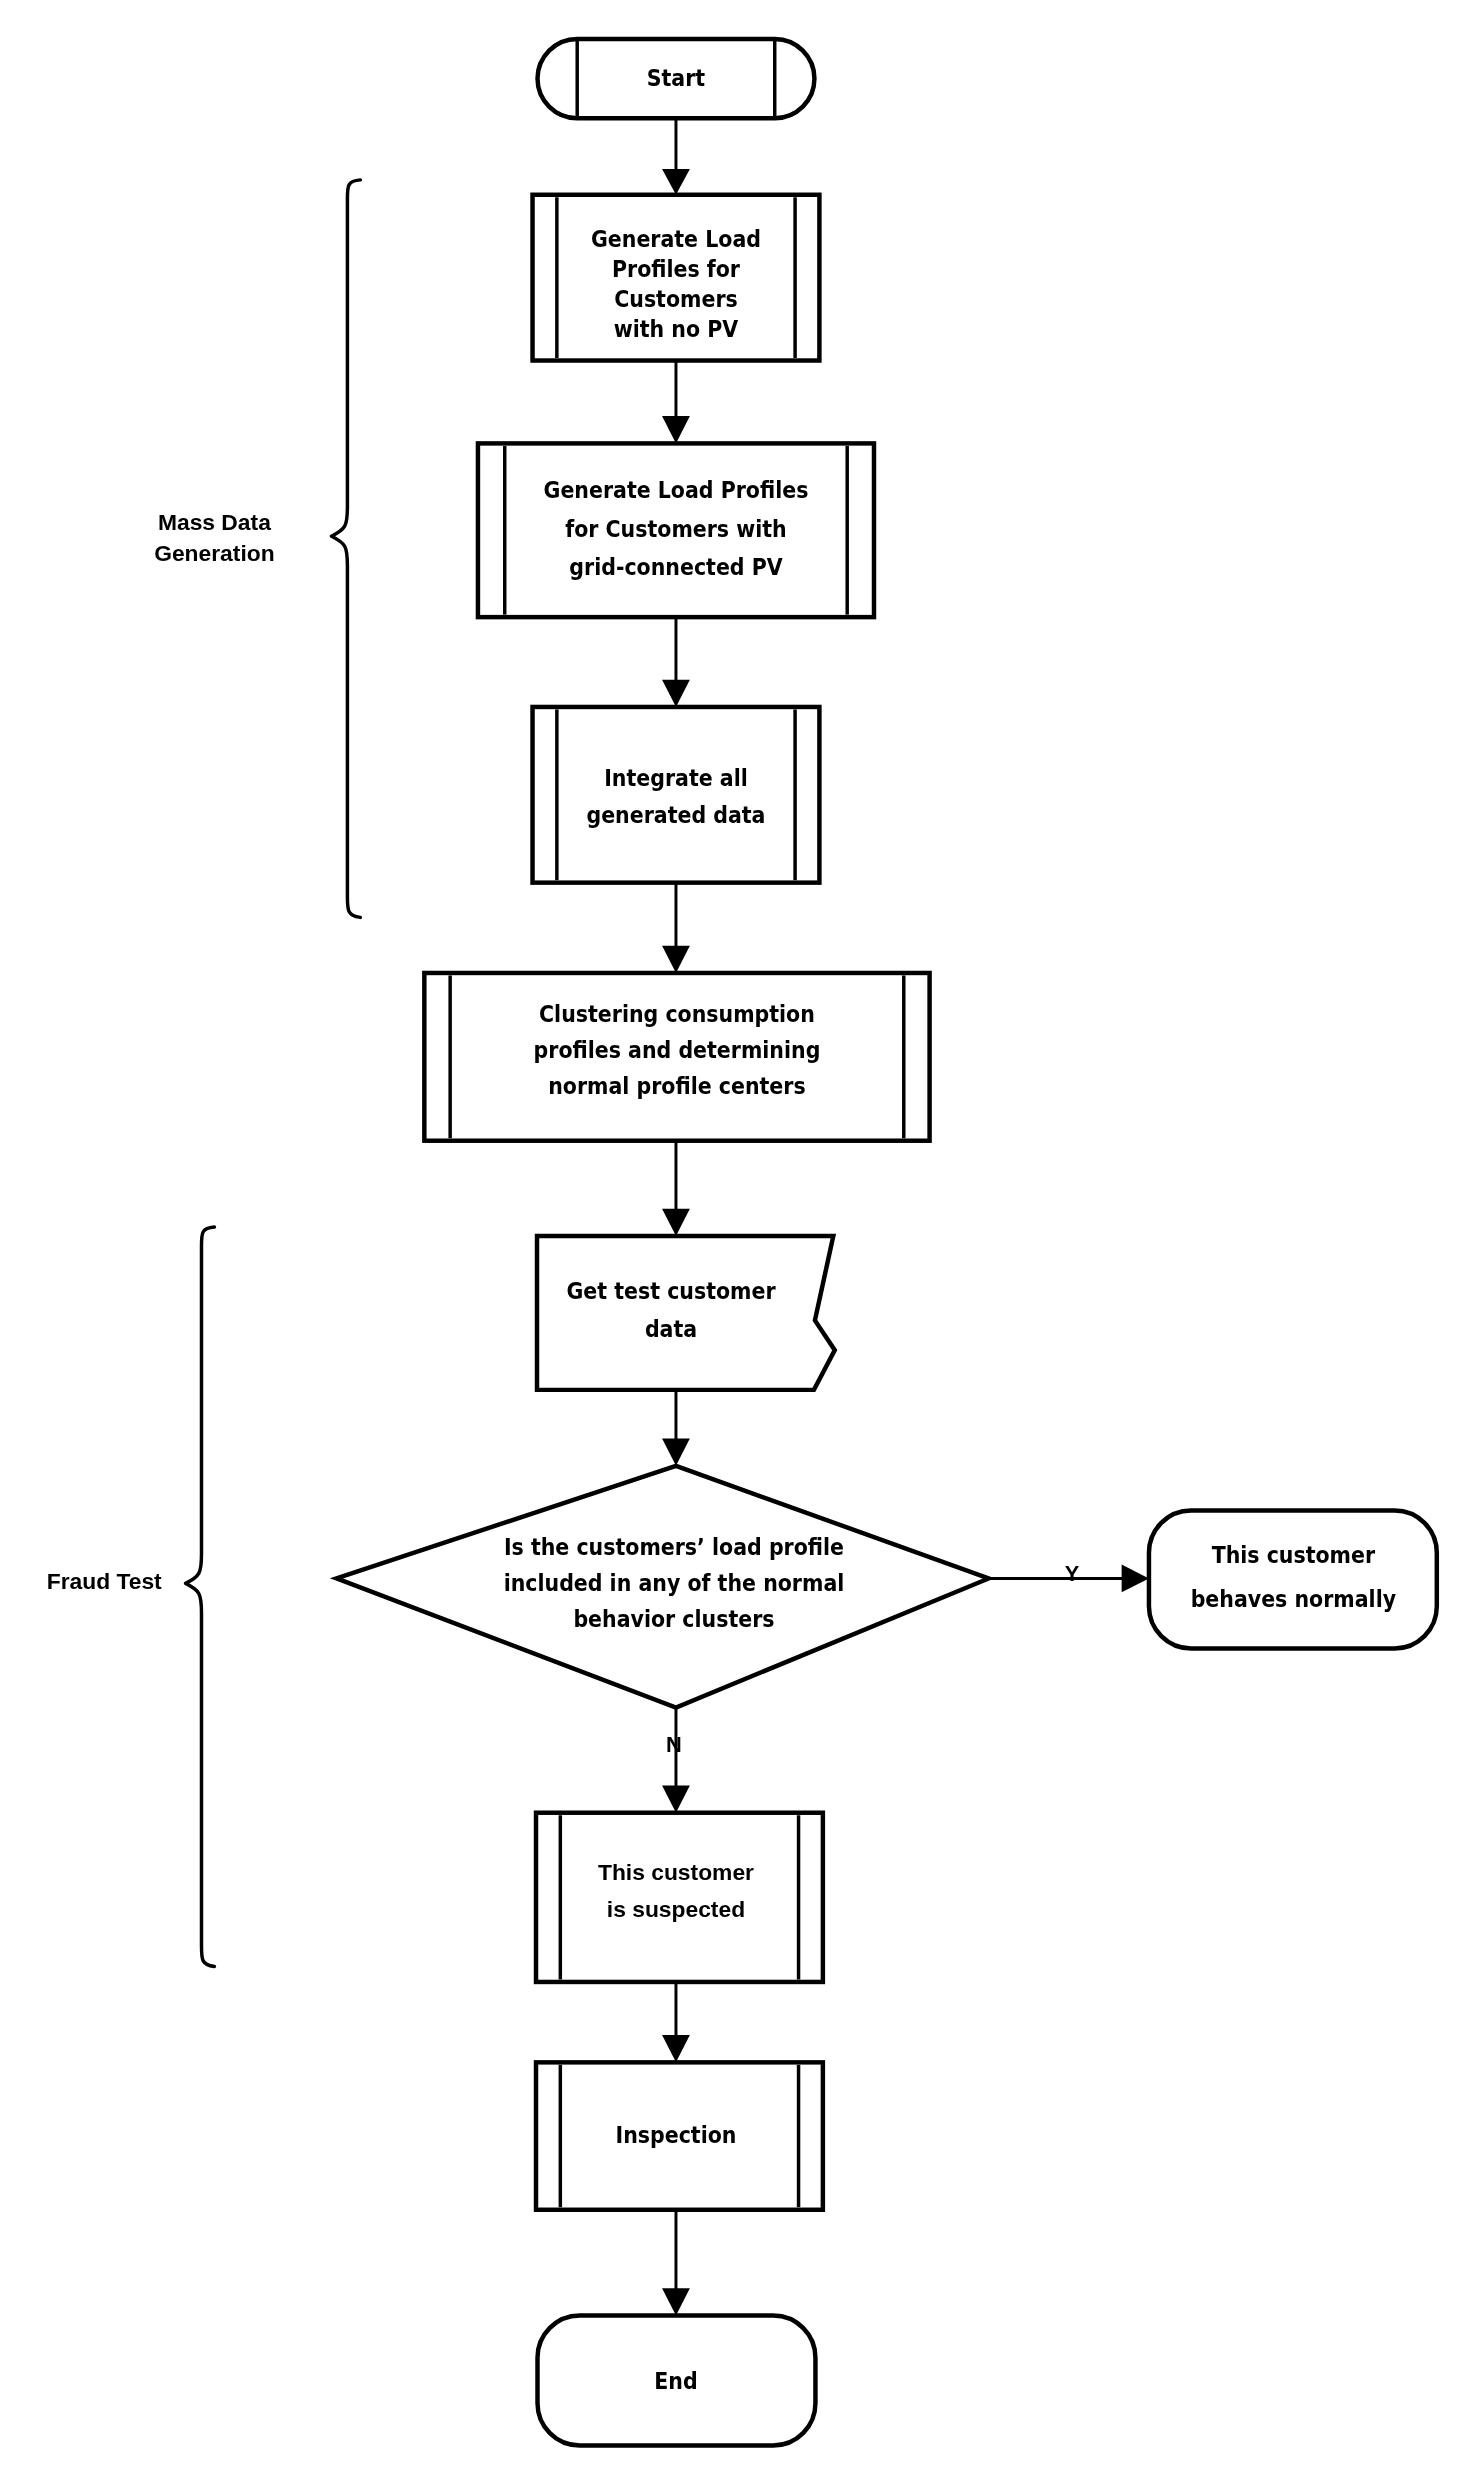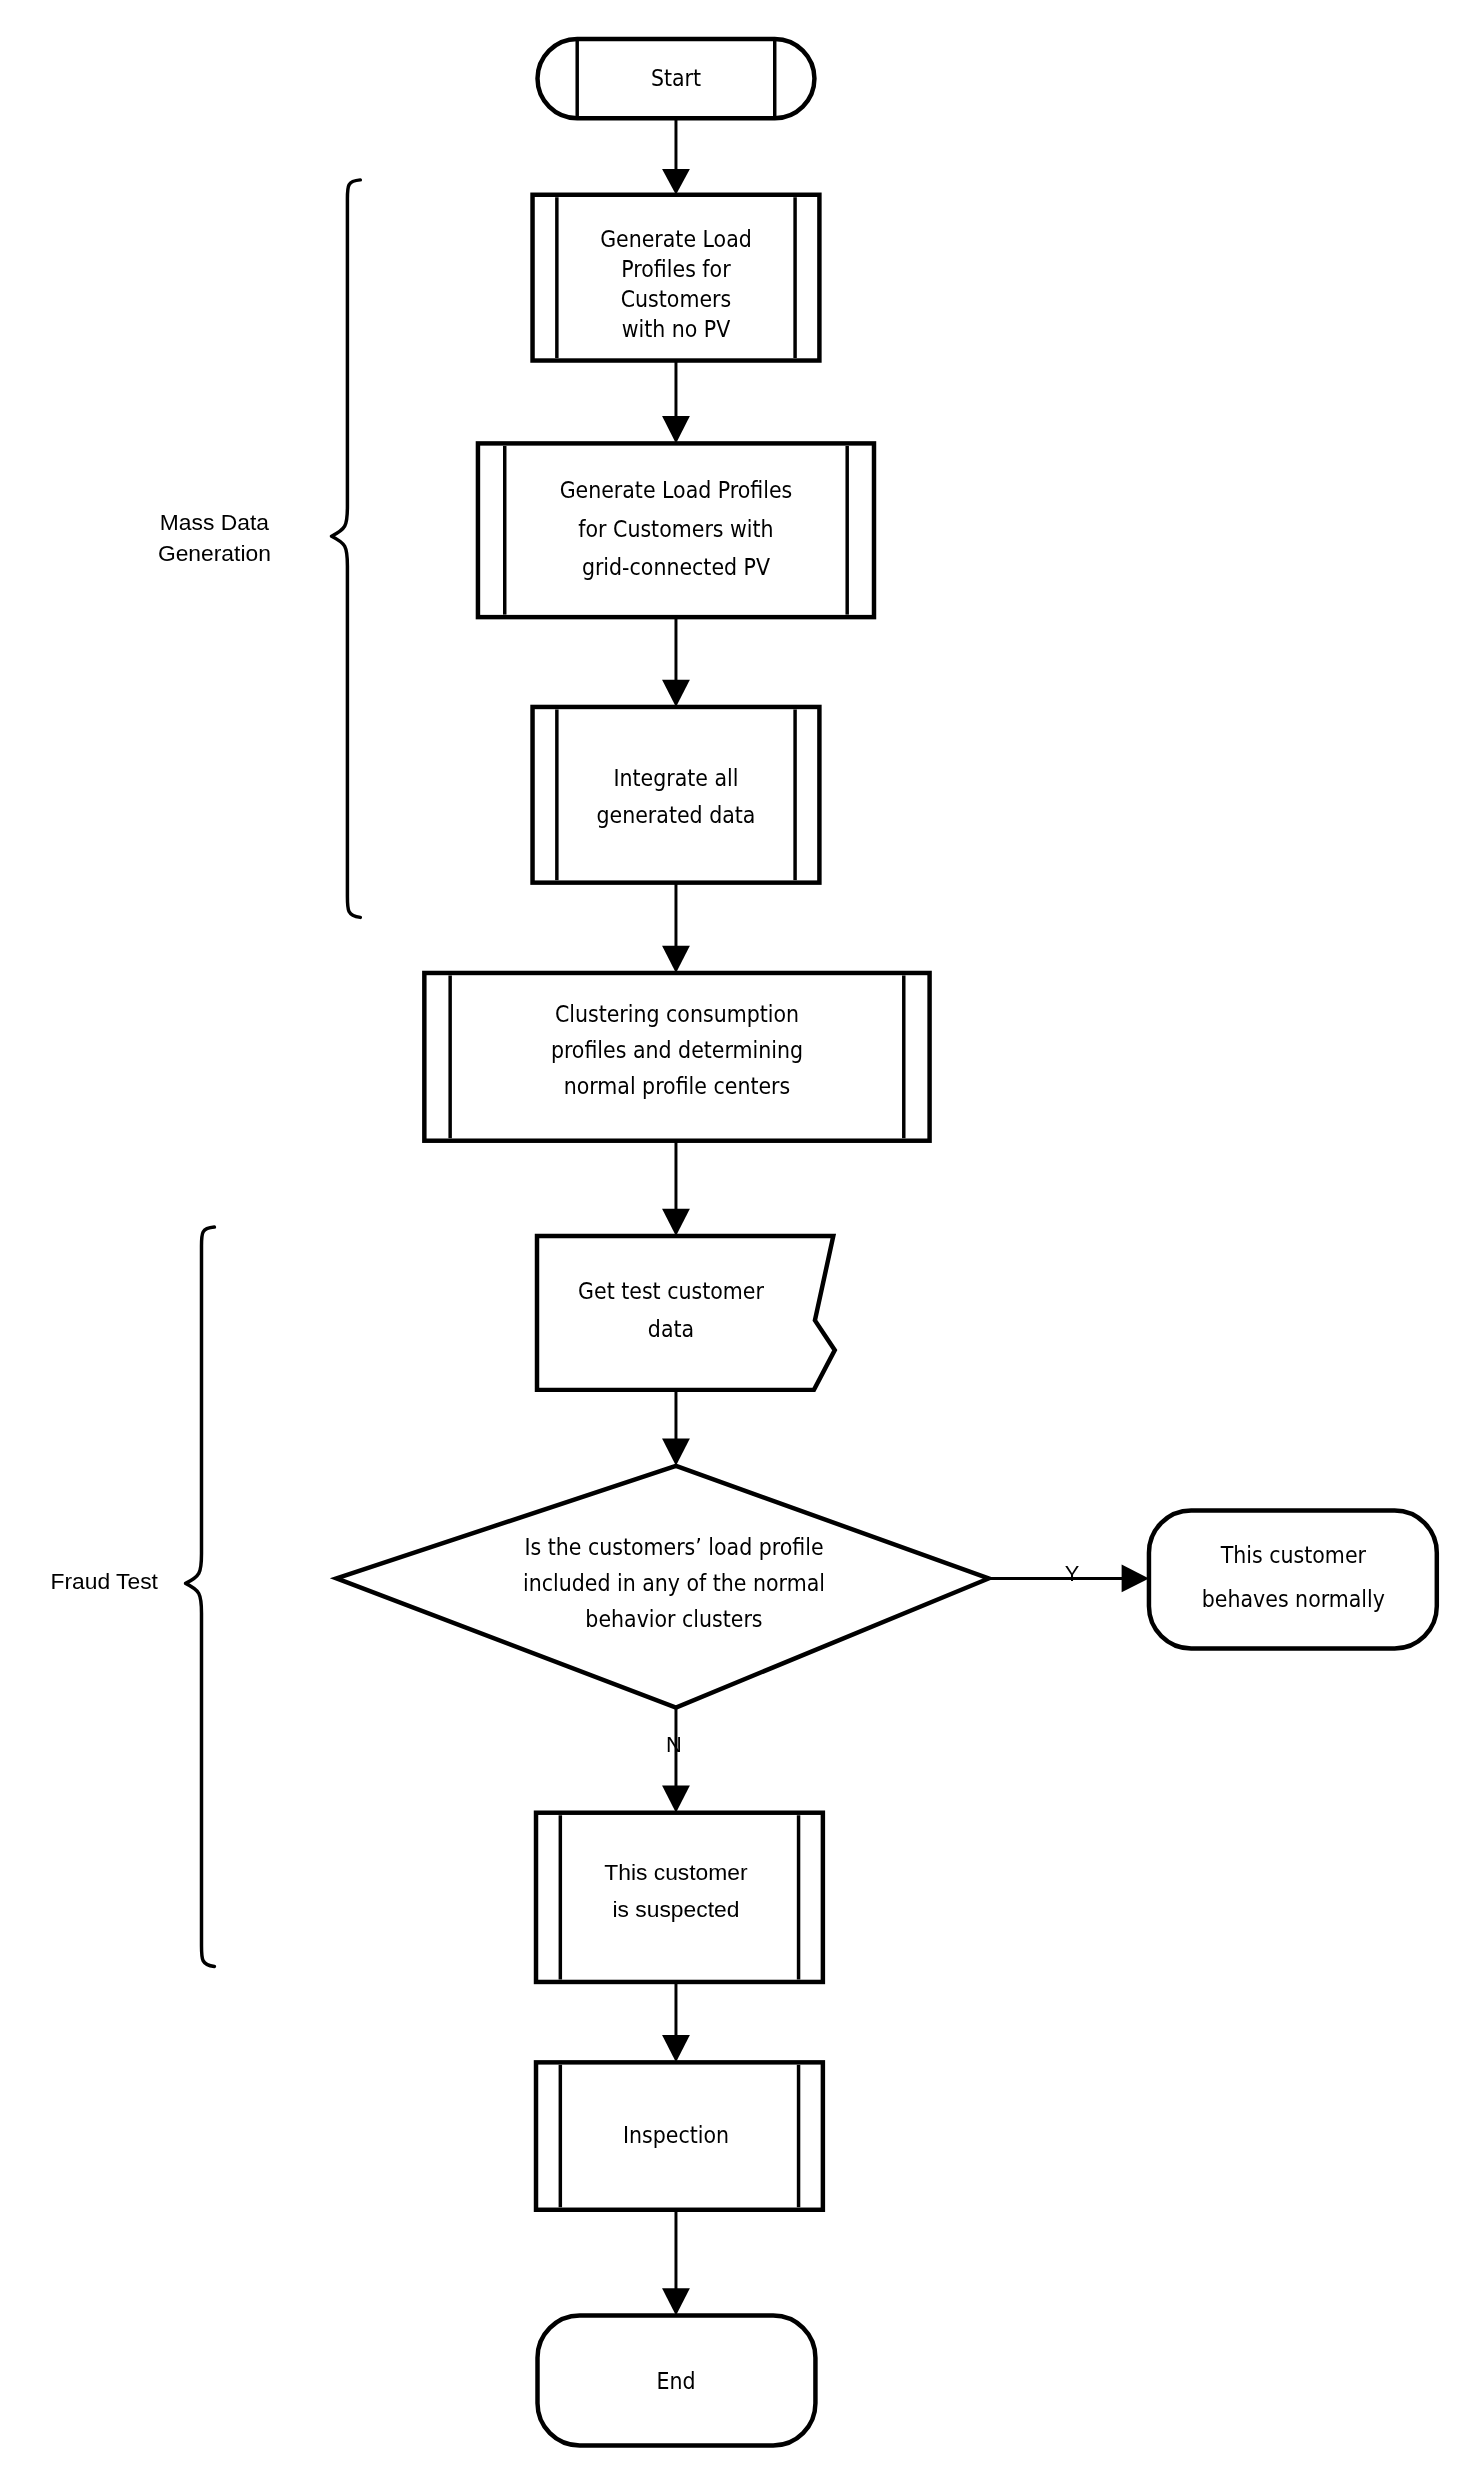--- a/index.html
+++ b/index.html
@@ -12,20 +12,21 @@
     width: 1478px;
     height: 2475px;
     overflow: hidden;
     font-family: "Liberation Sans", sans-serif;
   }
   #flowchart-root {
     position: relative;
     width: 1478px;
     height: 2475px;
     background: #ffffff;
+    font-weight: bold;
   }
   svg.flow-svg {
     position: absolute;
     top: 0;
     left: 0;
     width: 1478px;
     height: 2475px;
     display: block;
   }
   .shape-outline {

